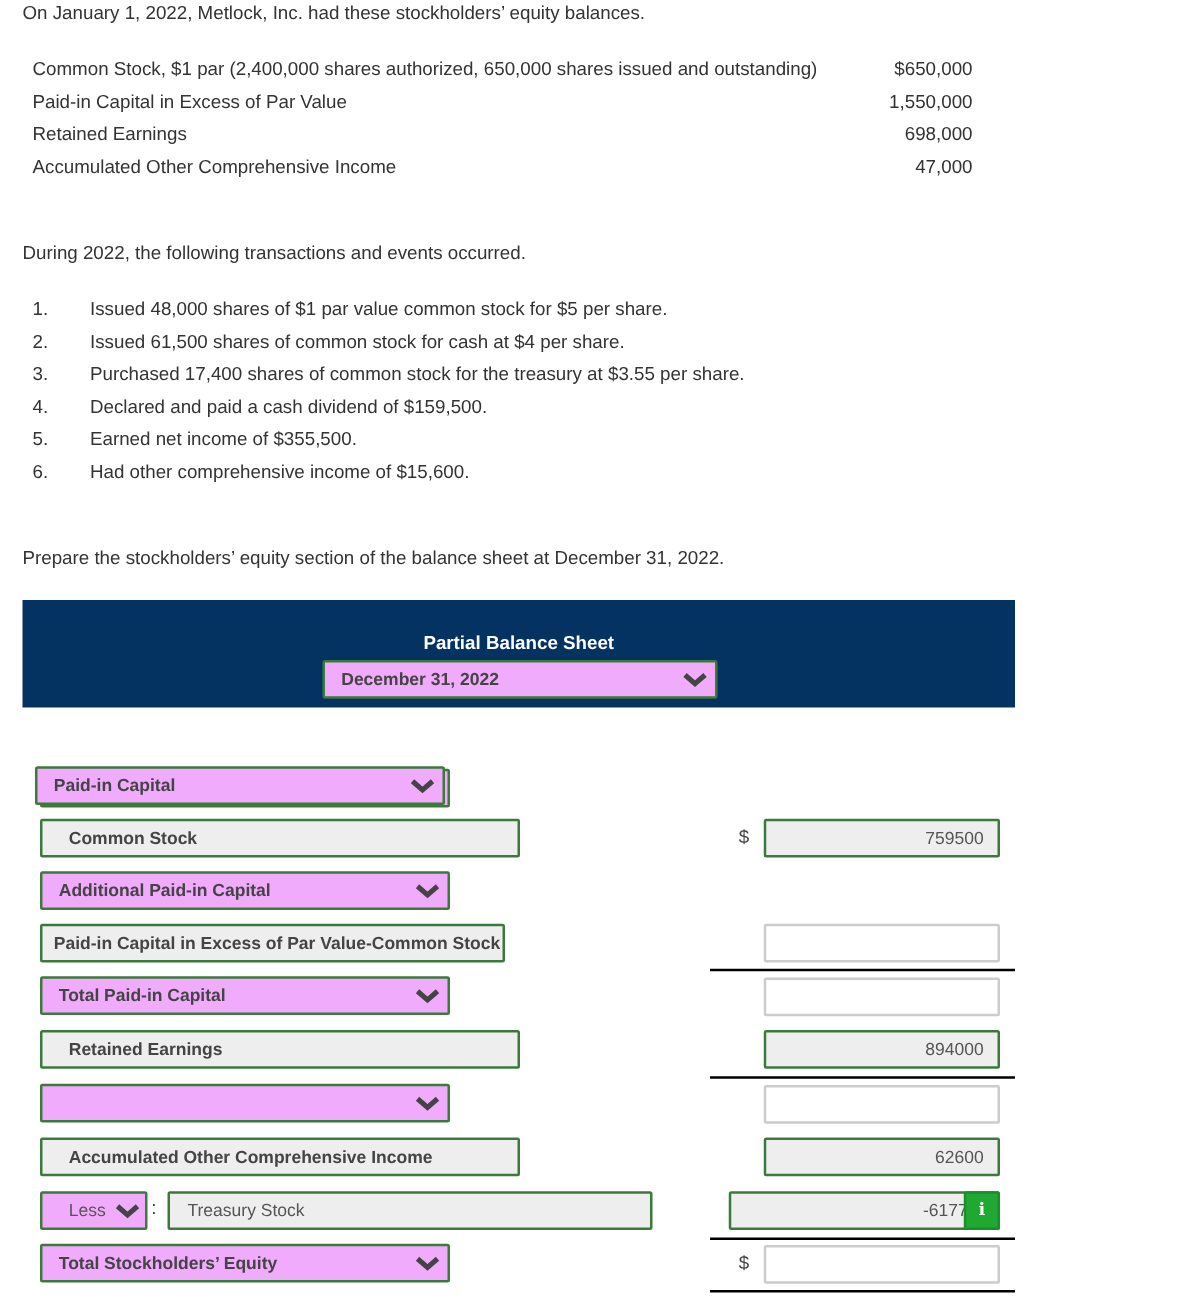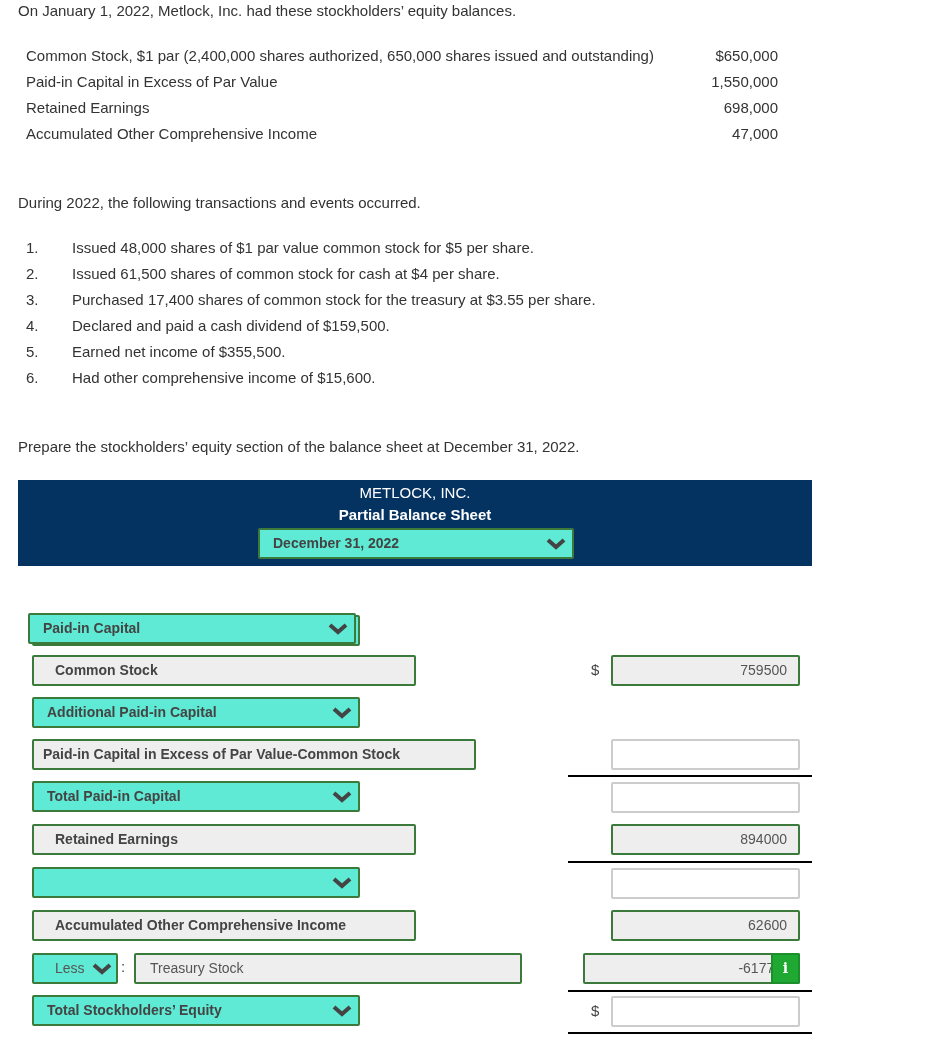--- a/index.html
+++ b/index.html
@@ -23,21 +23,21 @@
 
     .header {
       position: absolute; left: 18px; top: 480px; width: 794px; height: 86px;
       background: #053361; color: #ffffff; text-align: center;
     }
     .header .company { position: absolute; left: 0; right: 0; top: 4px; font-size: 15px; }
     .header .stmt { position: absolute; left: 0; right: 0; top: 26px; font-size: 15px; font-weight: bold; }
 
     .sel {
       position: absolute; height: 31px;
-      background: #5eead4; border: 2px solid #3b7a3b; border-radius: 2px;
+      background: #f0abfc; border: 2px solid #3b7a3b; border-radius: 2px;
       font-size: 14px; font-weight: bold; color: #444444;
       padding-left: 13px; line-height: 27px; white-space: nowrap; cursor: pointer;
     }
     .sel .chev {
       position: absolute; right: 5px; top: 4px; width: 22px; height: 20px;
     }
     .sel .chev svg { display: block; }
     .txtbox {
       position: absolute; height: 31px;
       background: #eeeeee; border: 2px solid #3b7a3b; border-radius: 2px;
@@ -114,21 +114,20 @@
   <span class="txt">Earned net income of $355,500.</span>
 </div>
 <div class="tx-row" style="top:369px">
   <span class="num">6.</span>
   <span class="txt">Had other comprehensive income of $15,600.</span>
 </div>
 
 <div class="abs prepare">Prepare the stockholders’ equity section of the balance sheet at December 31, 2022.</div>
 
 <div class="header">
-  <div class="company">METLOCK, INC.</div>
   <div class="stmt">Partial Balance Sheet</div>
 </div>
 <div class="sel" style="left:258px; top:528px; width:316px; font-size:14px;">
   <span>December 31, 2022</span>
   <span class="chev">
       <svg width="22" height="20" viewBox="0 0 22 20">
         <path d="M3 6 L11 13 L19 6" fill="none" stroke="#444" stroke-width="4"></path>
       </svg>
     </span>
 </div>
@@ -157,21 +156,21 @@
 
 <div class="sel" style="left:32px; top:697px; width:328px;">
   <span>Additional Paid-in Capital</span>
   <span class="chev">
       <svg width="22" height="20" viewBox="0 0 22 20">
         <path d="M3 6 L11 13 L19 6" fill="none" stroke="#444" stroke-width="4"></path>
       </svg>
     </span>
 </div>
 
-<div class="txtbox tight" style="left:32px; top:739px; width:444px;">Paid-in Capital in Excess of Par Value-Common Stock</div>
+<div class="txtbox tight" style="left:32px; top:739px; width:372px;">Paid-in Capital in Excess of Par Value-Common Stock</div>
 <div class="num-input" style="top:739px;"></div>
 <div class="rule" style="top:775px;"></div>
 
 <div class="sel" style="left:32px; top:781px; width:328px;">
   <span>Total Paid-in Capital</span>
   <span class="chev">
       <svg width="22" height="20" viewBox="0 0 22 20">
         <path d="M3 6 L11 13 L19 6" fill="none" stroke="#444" stroke-width="4"></path>
       </svg>
     </span>

